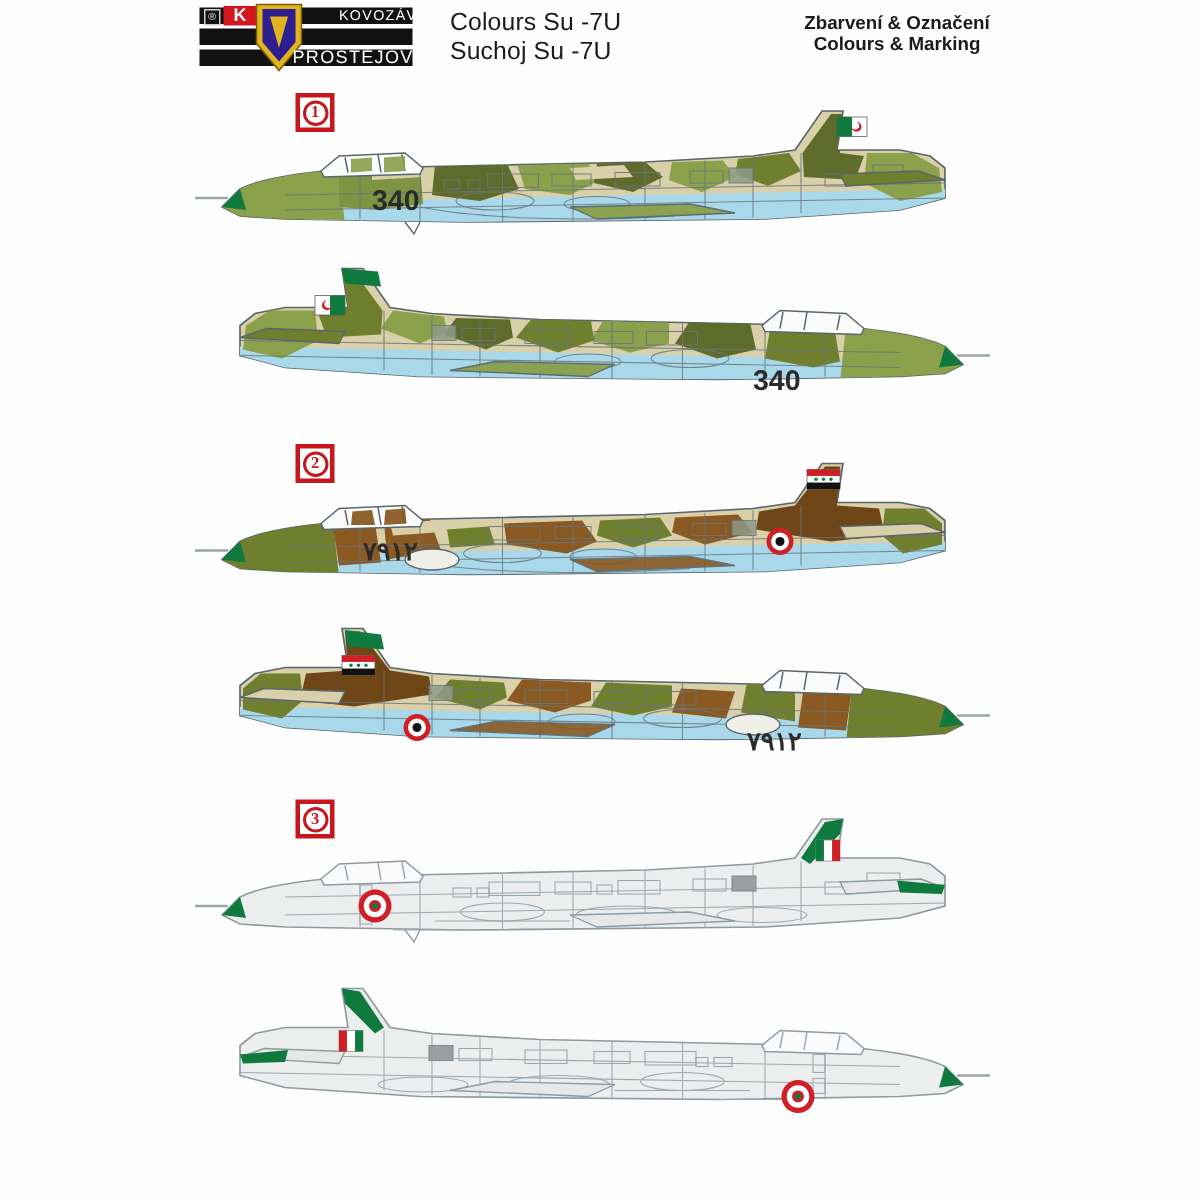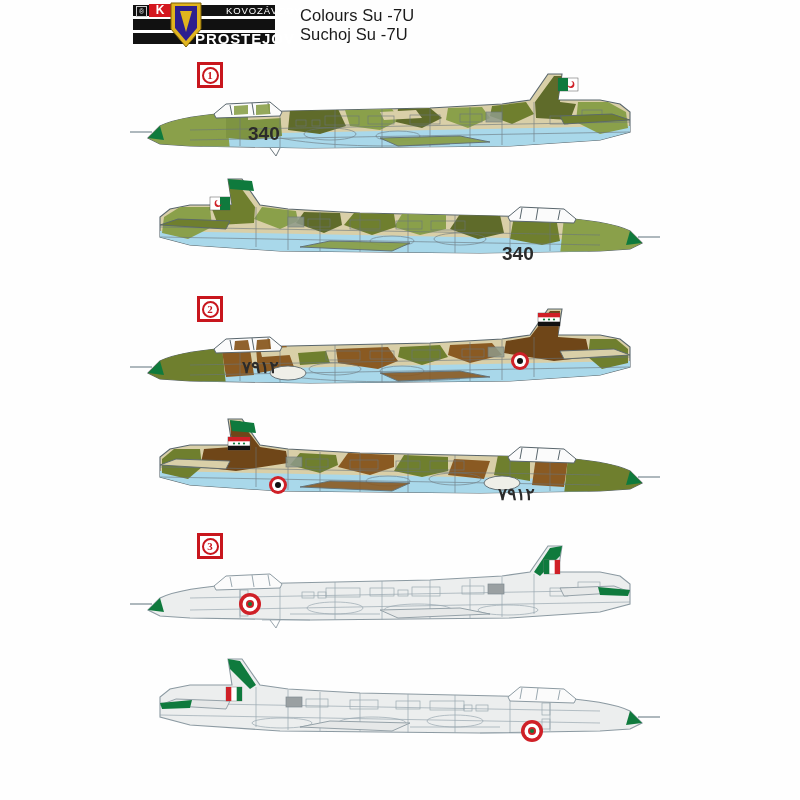--- a/index.html
+++ b/index.html
@@ -11,21 +11,21 @@
   .header{position:absolute;left:0;top:0;width:800px;height:52px;}
   .logo{position:absolute;left:133px;top:4px;width:142px;height:42px;}
   .logo-bars{position:absolute;left:0;top:0;width:142px;height:42px;}
   .lbar{position:absolute;left:0;background:#111111;height:11px;width:142px;}
   .lbar.b1{top:1px;}
   .lbar.b2{top:15px;}
   .lbar.b3{top:29px;}
   .logo-reg{position:absolute;left:3px;top:2px;width:9px;height:9px;border:1px solid #cfcfcf;color:#e8e8e8;font-size:7px;line-height:9px;text-align:center;}
   .logo-k{position:absolute;left:16px;top:0px;width:22px;height:13px;background:#d4171f;color:#ffffff;font-weight:bold;font-size:12px;line-height:13px;text-align:center;}
   .logo-txt1{position:absolute;left:57px;top:1px;color:#ffffff;font-size:9.5px;font-weight:normal;letter-spacing:.9px;line-height:11px;margin-left:36px;}
-  .logo-txt2{position:absolute;left:62px;top:29px;color:#ffffff;font-size:15px;font-weight:bold;letter-spacing:.9px;line-height:11px;}
+  .logo-txt2{position:absolute;left:62px;top:29px;color:#ffffff;font-size:12px;font-weight:normal;letter-spacing:.9px;line-height:11px;}
   .shield{position:absolute;left:36px;top:-2px;width:34px;height:46px;}
   .shield svg{display:block;}
 
   .title-block{position:absolute;left:300px;top:6px;}
   .title-block div{font-size:16.5px;color:#1a1a1a;line-height:19px;letter-spacing:.1px;}
   .right-title{position:absolute;left:510px;top:8px;text-align:center;width:176px;}
   .right-title div{font-size:12.5px;font-weight:bold;color:#1a1a1a;line-height:14px;}
 
   
   .badge{position:absolute;width:26px;height:26px;border:3px solid #c8161d;box-sizing:border-box;
@@ -61,20 +61,24 @@
       </div>
       <div class="logo-txt1">KOVOZÁVODY</div>
       <div class="logo-txt2">PROSTĚJOV</div>
     </div>
 
     <div class="title-block">
       <div>Colours Su -7U</div>
       <div>Suchoj Su -7U</div>
     </div>
 
+    <div class="right-title">
+      <div>Zbarvení &amp; Označení</div>
+      <div>Colours &amp; Marking</div>
+    </div>
   </div>
 
   <div class="badge" style="left:197px;top:62px;">
     <div class="circ">1</div>
   </div>
   <div class="badge" style="left:197px;top:296px;">
     <div class="circ">2</div>
   </div>
   <div class="badge" style="left:197px;top:533px;">
     <div class="circ">3</div>

